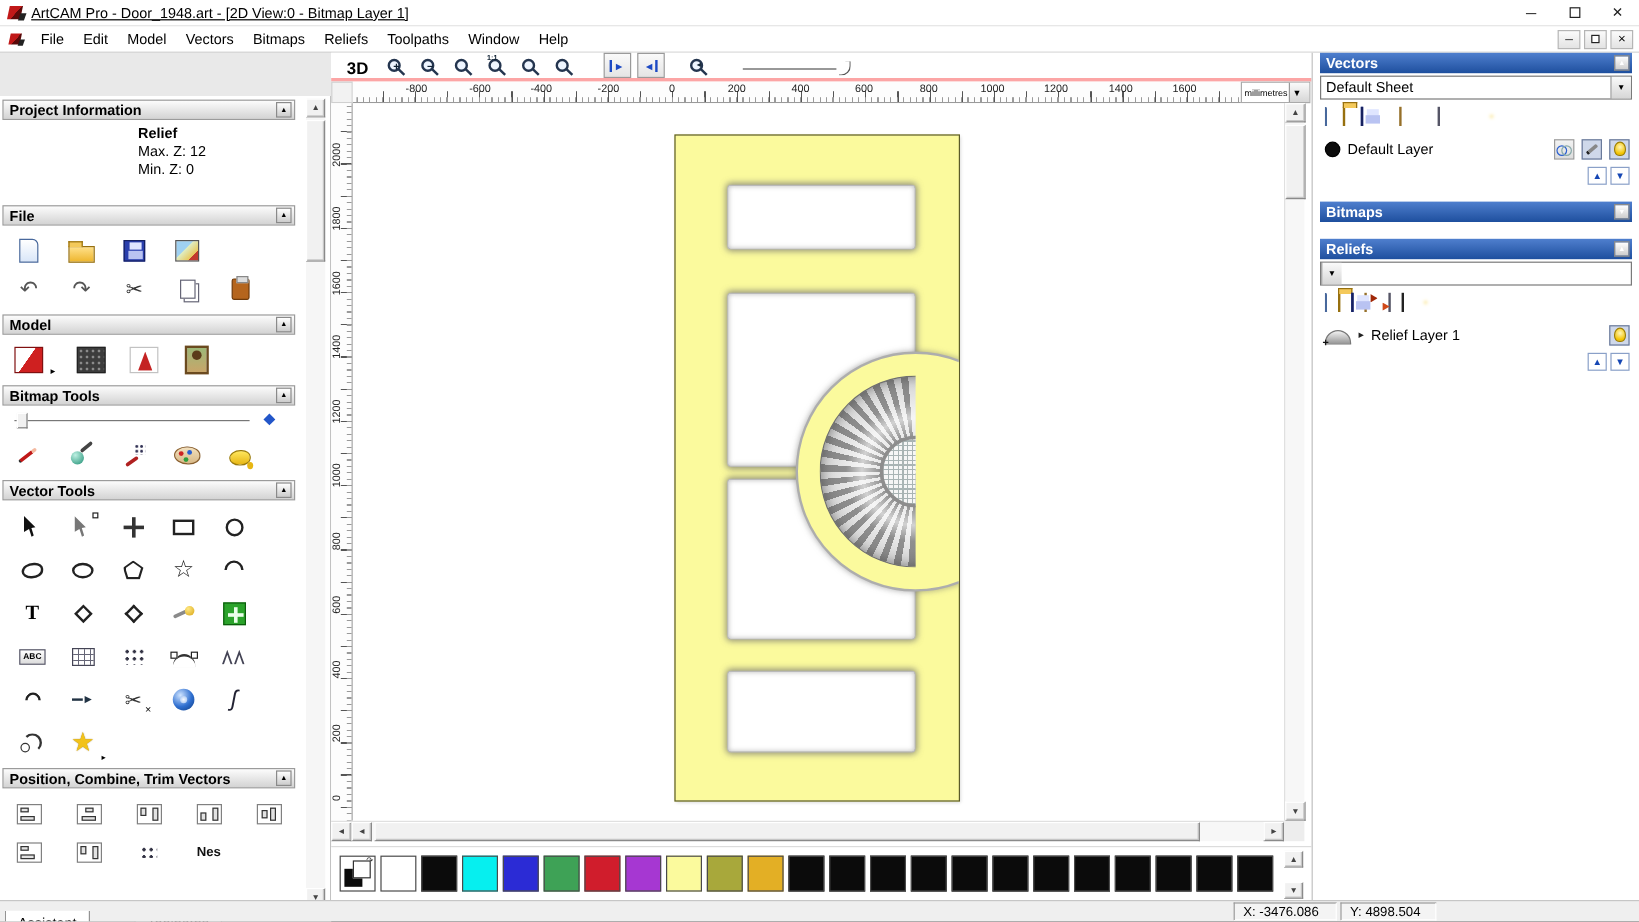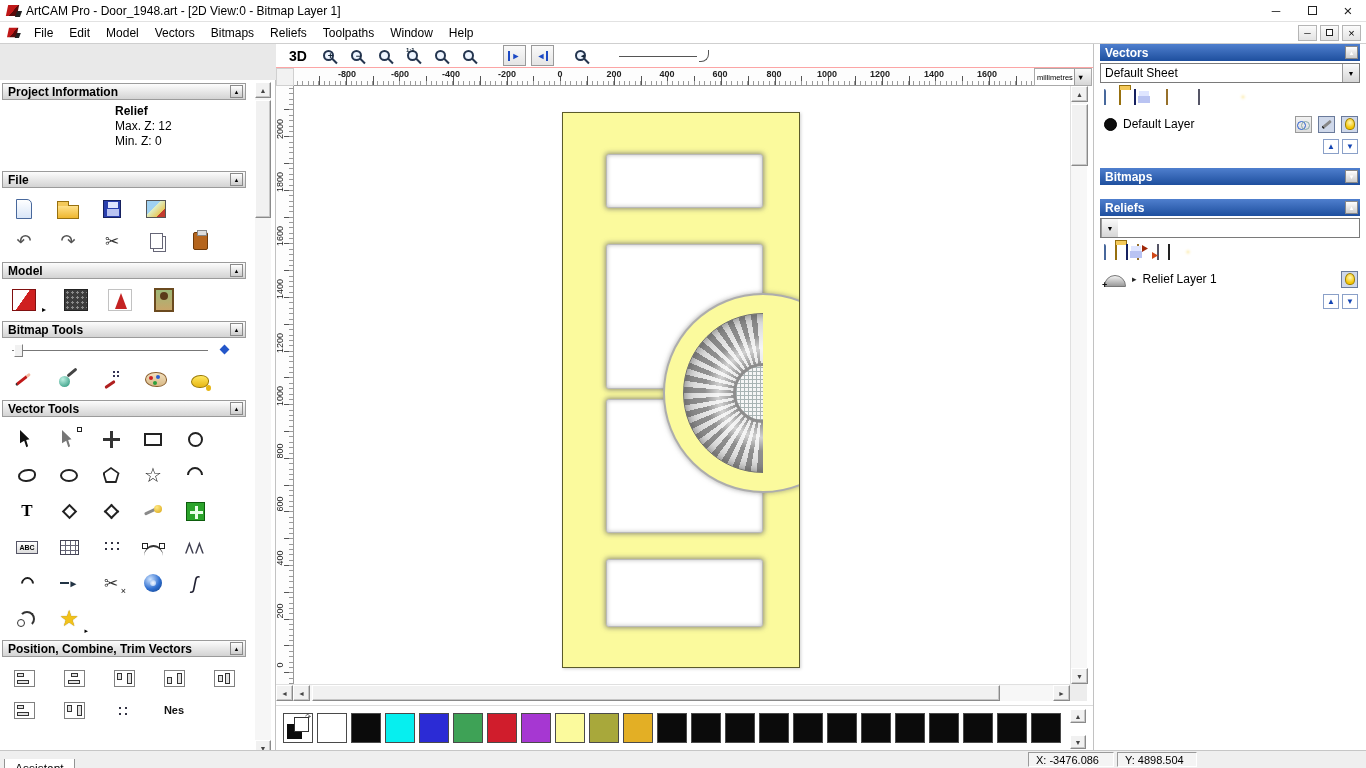--- a/index.html
+++ b/index.html
@@ -7,21 +7,21 @@
   .screen{position:relative;width:1366px;height:768px;background:#e9e9e9;overflow:hidden;
           font-family:"Liberation Sans",sans-serif;font-size:12px;color:#000;}
 
   
   .titlebar{position:absolute;left:0;top:0;width:100%;height:22px;background:#fff;
             border-bottom:1px solid #e2e2e2;display:flex;align-items:center;}
   .logo{width:15px;height:13px;margin:0 5px 0 6px;position:relative;}
   .logo::before{content:"";position:absolute;left:1px;top:1px;width:11px;height:11px;
                 background:linear-gradient(125deg,#c01818 55%,#5a0a0a 56%);transform:skewX(-12deg);}
   .logo::after{content:"";position:absolute;right:0;bottom:0;width:5px;height:6px;background:#222;transform:skewX(-20deg);}
-  .tb-title{font-size:12px;}
+  .tb-title{font-size:12px;text-decoration:underline;}
   .tb-ctl{margin-left:auto;display:flex;height:100%;}
   .tb-btn{width:36px;height:100%;display:flex;align-items:center;justify-content:center;font-size:12px;color:#222;}
   .restore-glyph{width:9px;height:9px;border:1px solid #222;position:relative;background:#fff;}
   .restore-glyph::before{content:"";position:absolute;left:2px;top:-3px;width:9px;height:9px;border:1px solid #222;z-index:-1;}
 
   
   .menubar{position:absolute;left:0;top:22px;width:100%;height:22px;background:#fff;
            border-bottom:1px solid #cfcfcf;display:flex;align-items:center;}
   .menubar .logo{transform:scale(.85);}
   .menu-item{padding:3px 8px;cursor:default;}
@@ -177,41 +177,41 @@
   .lp-scroll .sb-thumb{position:absolute;top:18px;width:16px;height:118px;}
 
   .btab-strip{position:absolute;left:0;top:678px;height:28px;background:#e6e6e6;border-top:1px solid #a8a8a8;
               display:flex;align-items:flex-start;padding-left:4px;}
   .btab{height:21px;padding:3px 10px 0 10px;background:#e0e0e0;border:1px solid #939393;border-top:none;
         border-radius:0 0 4px 4px;margin-right:-1px;font-size:12px;}
   .btab.active{background:#fff;height:23px;position:relative;z-index:2;}
 
   
   .center{position:absolute;left:276px;top:44px;width:817px;height:706px;background:#fff;}
-  .toolbar2d{position:absolute;left:0;top:0;width:100%;height:24px;background:#fff;display:flex;align-items:center;
-             border-bottom:1px solid #fca5a5;padding-left:8px;gap:5px;}
+  .toolbar2d{position:absolute;left:0;top:0;width:100%;height:24px;background:#fff;display:flex;align-items:flex-end;
+             border-bottom:3px solid #fca5a5;padding-left:8px;gap:5px;}
   .btn3d{font-weight:bold;font-size:14px;padding:0 5px;}
   .tbtn{width:23px;height:21px;display:flex;align-items:center;justify-content:center;position:relative;}
   .mag{width:11px;height:11px;border:2px solid #24354f;border-radius:50%;background:#eef5ff;position:relative;}
   .mag::after{content:"";position:absolute;width:7px;height:2px;background:#24354f;right:-6px;bottom:-3px;transform:rotate(45deg);}
   .magsub{position:absolute;left:1px;top:-1px;width:9px;text-align:center;font-size:9px;font-weight:bold;color:#123;line-height:11px;}
   .magtag{position:absolute;left:-3px;top:-5px;font-size:6px;font-weight:bold;color:#123;}
   .tgl{width:23px;height:21px;border:1px solid #9a9a9a;background:linear-gradient(#fafafa,#e4e4e4);
        display:flex;align-items:center;justify-content:center;font-size:9px;color:#1c49c4;gap:1px;}
   .tgl .bar{width:2px;height:10px;background:#1c49c4;}
   .tslider{width:92px;height:16px;position:relative;margin-left:22px;}
   .tslider::before{content:"";position:absolute;left:0;right:14px;top:8px;height:1px;background:#555;}
   .tslider::after{content:"";position:absolute;right:2px;top:2px;width:9px;height:11px;
                   border-right:1px solid #555;border-bottom:1px solid #555;border-radius:0 0 8px 0;}
   .corner{position:absolute;left:0;top:24px;width:18px;height:18px;background:#f2f2f2;border:1px solid #d0d0d0;}
   .hruler{position:absolute;left:18px;top:24px;width:776px;height:18px;background:#fdfdfd;border-bottom:1px solid #9a9a9a;
           background-image:repeating-linear-gradient(90deg,#9a9a9a 0 1px,transparent 1px 5.36px),
                            repeating-linear-gradient(90deg,#555 0 1px,transparent 1px 26.8px);
           background-size:100% 4px,100% 9px;background-repeat:no-repeat;
-          background-position:3.4px bottom,24.8px bottom;font-weight:bold;}
+          background-position:3.4px bottom,24.8px bottom;}
   .hr-label{position:absolute;top:1px;transform:translateX(-50%);font-size:9px;color:#222;}
   .units-box{position:absolute;left:758px;top:24px;width:58px;height:18px;background:#fff;border:1px solid #aaa;
              display:flex;align-items:center;}
   .units-box span{flex:1;font-size:7.5px;padding-left:2px;}
   .units-dd{width:13px;height:16px;font-size:6px;}
   .vruler{position:absolute;left:0;top:42px;width:18px;height:598px;background:#fdfdfd;border-right:1px solid #9a9a9a;
           background-image:repeating-linear-gradient(0deg,#9a9a9a 0 1px,transparent 1px 5.36px),
                            repeating-linear-gradient(0deg,#555 0 1px,transparent 1px 26.8px);
           background-size:4px 100%,9px 100%;background-repeat:no-repeat;
           background-position:right 0.2px,right 16.2px;}

